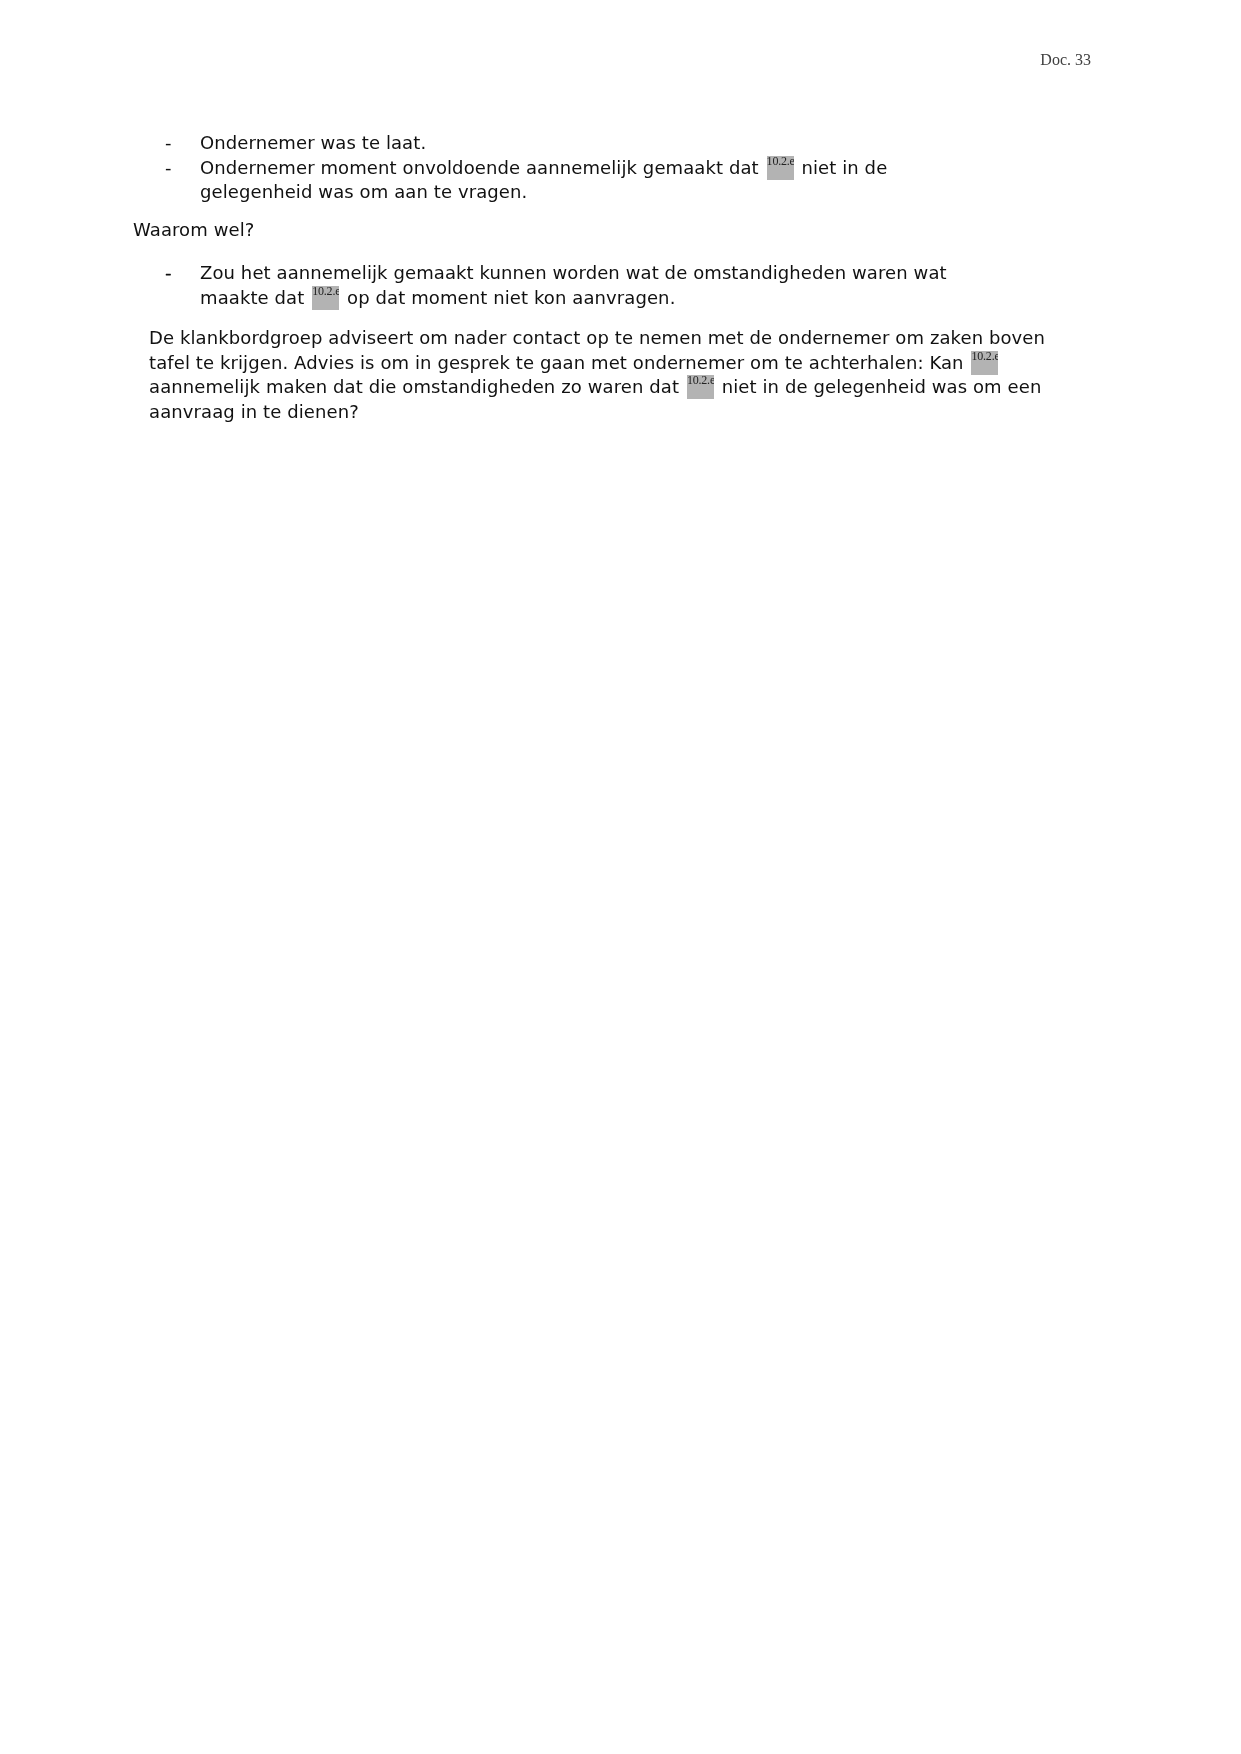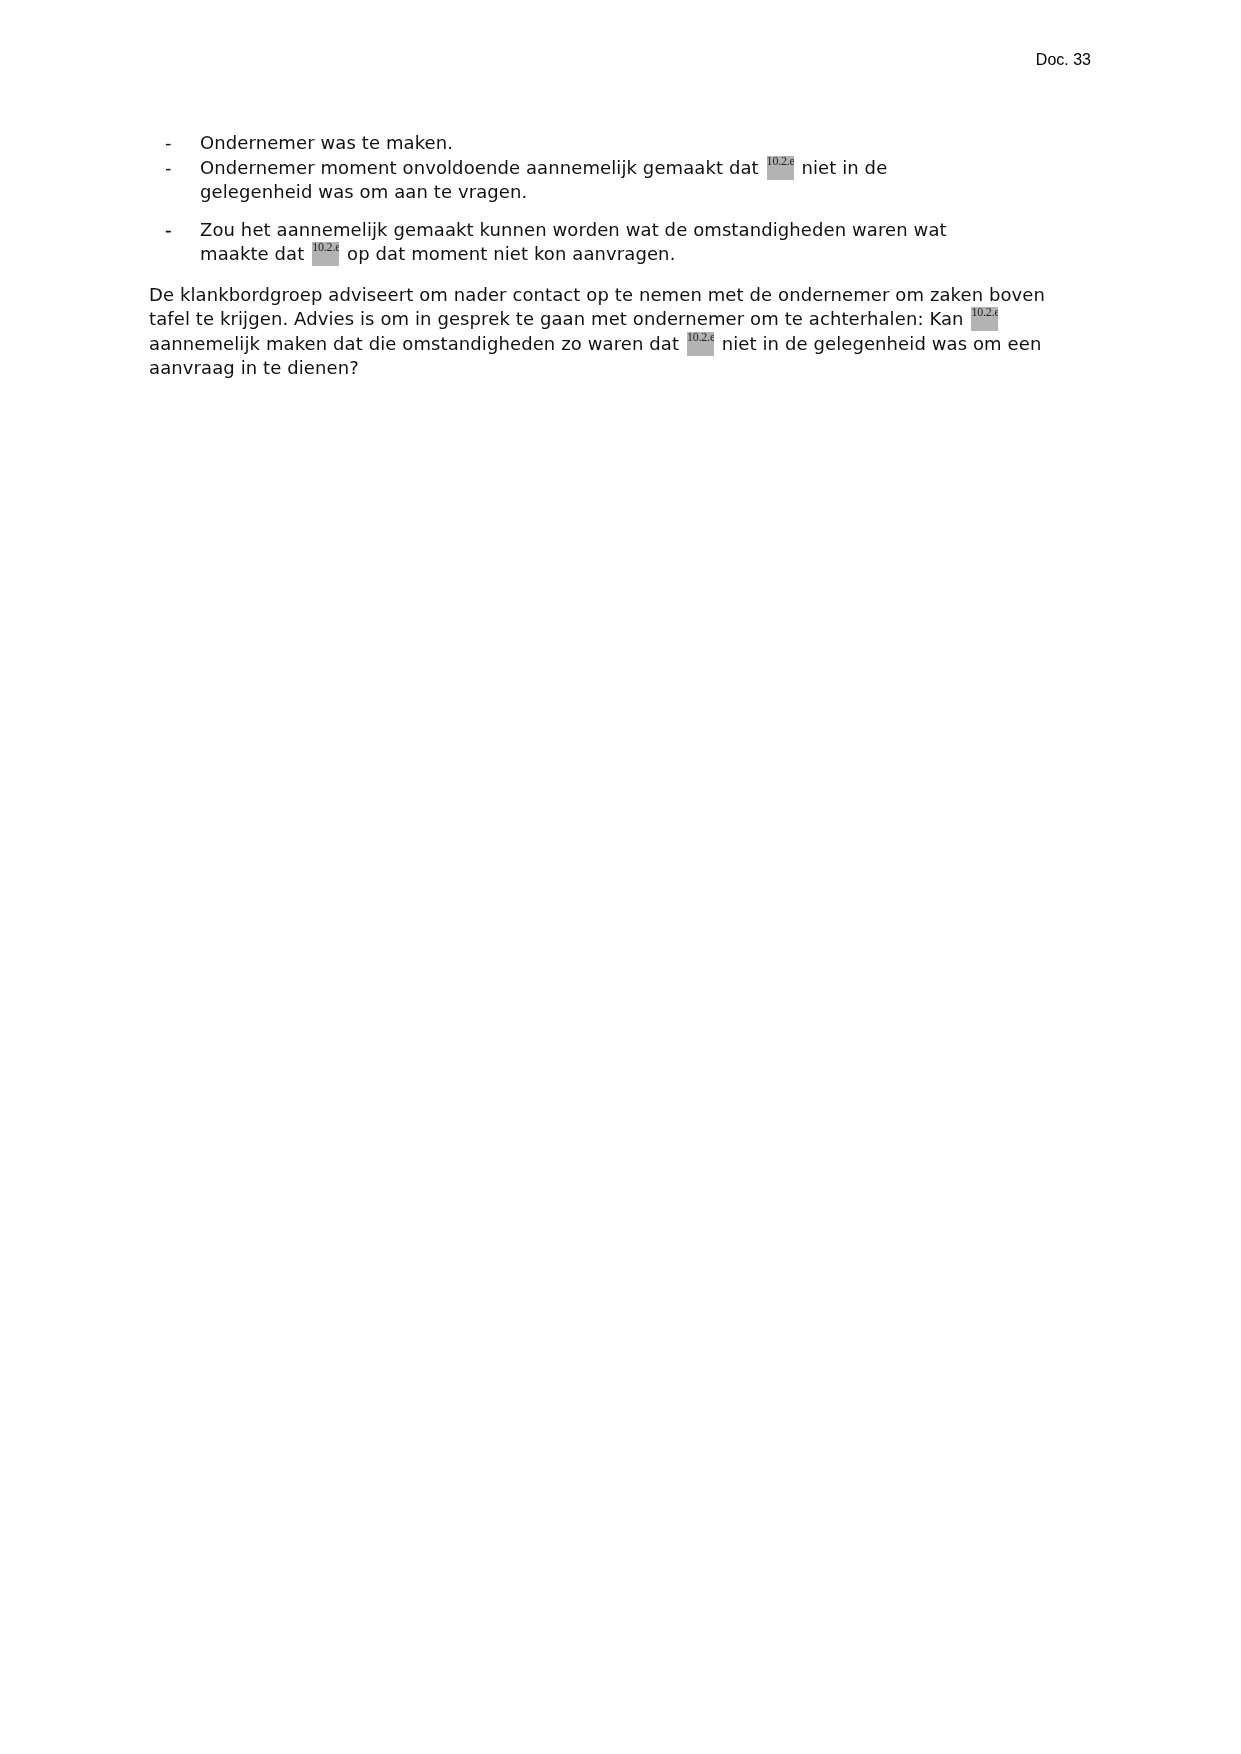--- a/index.html
+++ b/index.html
@@ -12,23 +12,23 @@
     background: #ffffff;
     position: relative;
     overflow: hidden;
     font-family: "DejaVu Sans", "Liberation Sans", sans-serif;
     color: #111111;
   }
   .doc-label {
     position: absolute;
     top: 51px;
     right: 150px;
-    font-family: Liberation Sans, sans-serif;
+    font-family: Liberation Serif, serif;
     font-size: 16px;
-    color: #000000;
+    color: #404040;
   }
   .doc-body {
     position: absolute;
     left: 133px;
     top: 131px;
     width: 958px;
     font-size: 18px;
     line-height: 24.5px;
     letter-spacing: 0.1px;
   }
@@ -68,22 +68,23 @@
   }
 </style>
 </head>
 <body>
 
 <div class="doc-label">Doc. 33</div>
 
 <div class="doc-body">
   <div id="sections">
       <ul class="bullets">
-        <li><span class="dash">-</span><span>Ondernemer was te maken.</span></li>
+        <li><span class="dash">-</span><span>Ondernemer was te laat.</span></li>
         <li><span class="dash">-</span><span>Ondernemer moment onvoldoende aannemelijk gemaakt dat </span><span class="redact">10.2.e</span><span> niet in de gelegenheid was om aan te vragen.</span></li>
       </ul>
+      <div class="heading">Waarom wel?</div>
       <ul class="bullets">
         <li><span class="dash">-</span></li>
         <li><span class="dash">-</span><span>Zou het aannemelijk gemaakt kunnen worden wat de omstandigheden waren wat maakte dat </span><span class="redact">10.2.e</span><span> op dat moment niet kon aanvragen.</span></li>
       </ul>
     </div>
   <p id="closing-paragraph" class="para"><span>De klankbordgroep adviseert om nader contact op te nemen met de ondernemer om zaken boven tafel te krijgen. Advies is om in gesprek te gaan met ondernemer om te achterhalen: Kan </span><span class="redact">10.2.e</span><span> aannemelijk maken dat die omstandigheden zo waren dat </span><span class="redact">10.2.e</span><span> niet in de gelegenheid was om een aanvraag in te dienen?</span></p>
 </div>
 
 </body></html>

